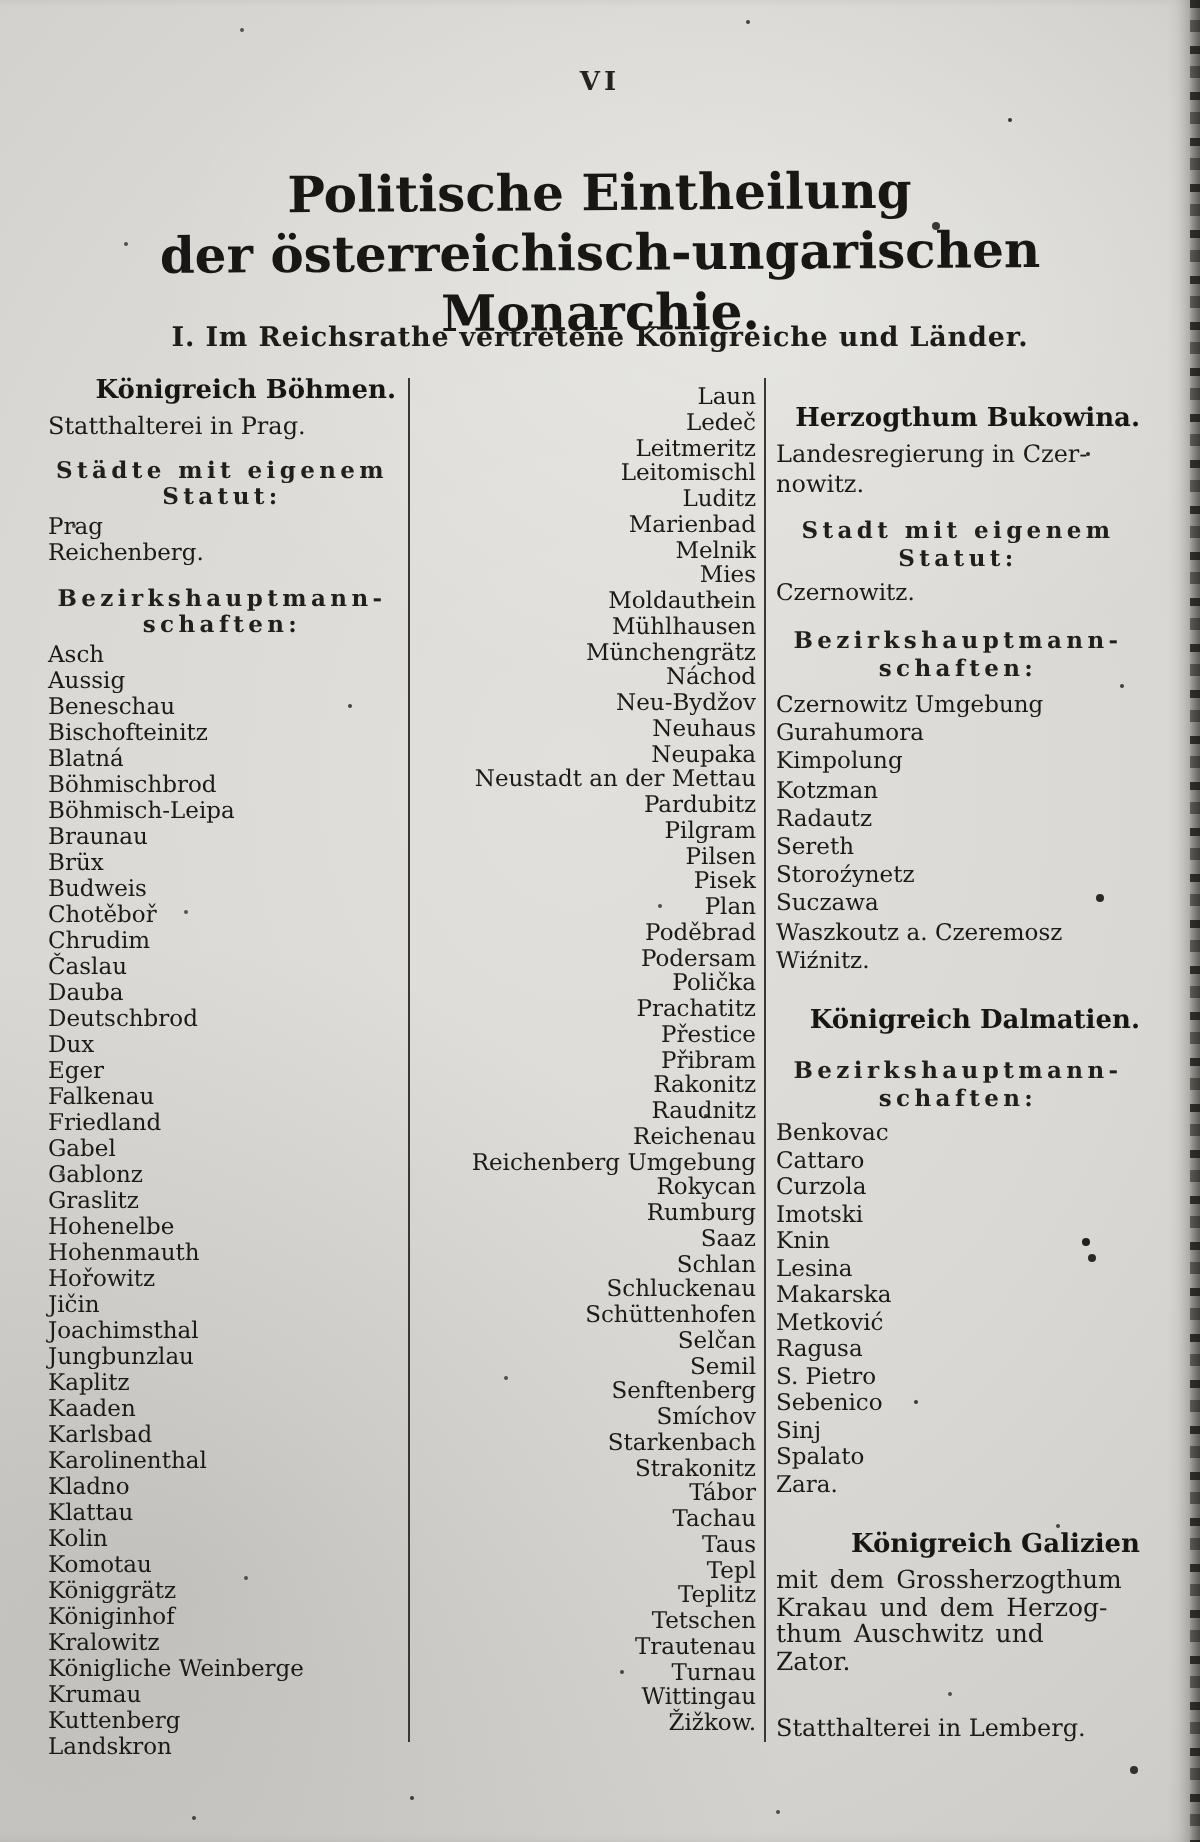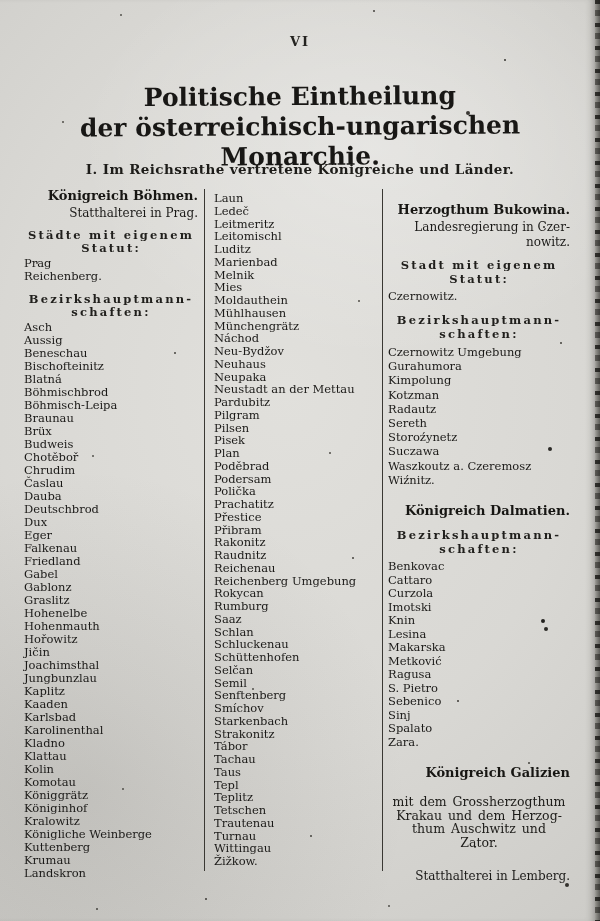--- a/index.html
+++ b/index.html
@@ -61,45 +61,45 @@
 
   .col { position:absolute; top:188px; }
   .col1 { left:24px;  width:174px; }
   .col2 { left:214px; width:164px; }
   .col3 { left:388px; width:182px; }
   .rule { position:absolute; top:189px; width:1px; height:682px; background:#3a3833; }
   .rule1 { left:204px; }
   .rule2 { left:382px; }
 
   .region-title { font-weight:bold; font-size:13px; line-height:16px; text-align:right; color:#171613; }
-  .seat { font-size:12px; line-height:14.5px; text-align:right; margin-top:2px; white-space:pre-line; }
+  .seat { font-size:12px; line-height:14.5px; text-align:left; margin-top:2px; white-space:pre-line; }
   .sp-heading {
     font-size:11.5px; line-height:13.5px; letter-spacing:2.2px;
     text-align:center; white-space:pre-line; color:#201f1c;font-weight:bold;
   }
   .list-item { font-size:11.5px; }
   .plain-list { text-align:left; }
   .cities .list-item { line-height:13px; }
   .lh1 .list-item { line-height:13px; }
-  .lh2 .list-item { line-height:12.75px; }
+  .lh2 .list-item { line-height:12.75px;text-align:right; }
   .lh3 .list-item { line-height:14.2px; }
   .lh4 .list-item { line-height:13.5px; }
 
   .mt8  { margin-top:8px; }
   .mt10 { margin-top:10px; }
   .mt11 { margin-top:11px; }
   .mt14 { margin-top:14px; }
   .mt16 { margin-top:16px; }
   .mt1  { margin-top:1px; }
   .mt4  { margin-top:4px; }
   .mt9  { margin-top:20px; }
 
   .gal-subtitle {
-    font-size:12.5px; line-height:13.5px; text-align:center;
-    white-space:pre-line; word-spacing:2px; color:#1d1c19; margin-top:14px;
+    font-size:12.5px; line-height:13.5px; text-align:left;
+    white-space:pre-line; word-spacing:2px; color:#1d1c19; margin-top:2px;
   }
 </style>
 </head>
 <body>
 
 <div id="page">
   <div class="edge-band"></div>
   <div class="specks"></div>
 
   <div class="pagenum">VI</div>
@@ -156,22 +156,22 @@
         <div class="list-item">Karlsbad</div>
         <div class="list-item">Karolinenthal</div>
         <div class="list-item">Kladno</div>
         <div class="list-item">Klattau</div>
         <div class="list-item">Kolin</div>
         <div class="list-item">Komotau</div>
         <div class="list-item">Königgrätz</div>
         <div class="list-item">Königinhof</div>
         <div class="list-item">Kralowitz</div>
         <div class="list-item">Königliche Weinberge</div>
+        <div class="list-item">Krumau</div>
         <div class="list-item">Kuttenberg</div>
-        <div class="list-item">Krumau</div>
         <div class="list-item">Landskron</div>
       </div>
   </div>
 
   <div class="rule rule1"></div>
 
   <div class="col col2">
     <div class="plain-list lh2 mt4">
         <div class="list-item">Laun</div>
         <div class="list-item">Ledeč</div>

